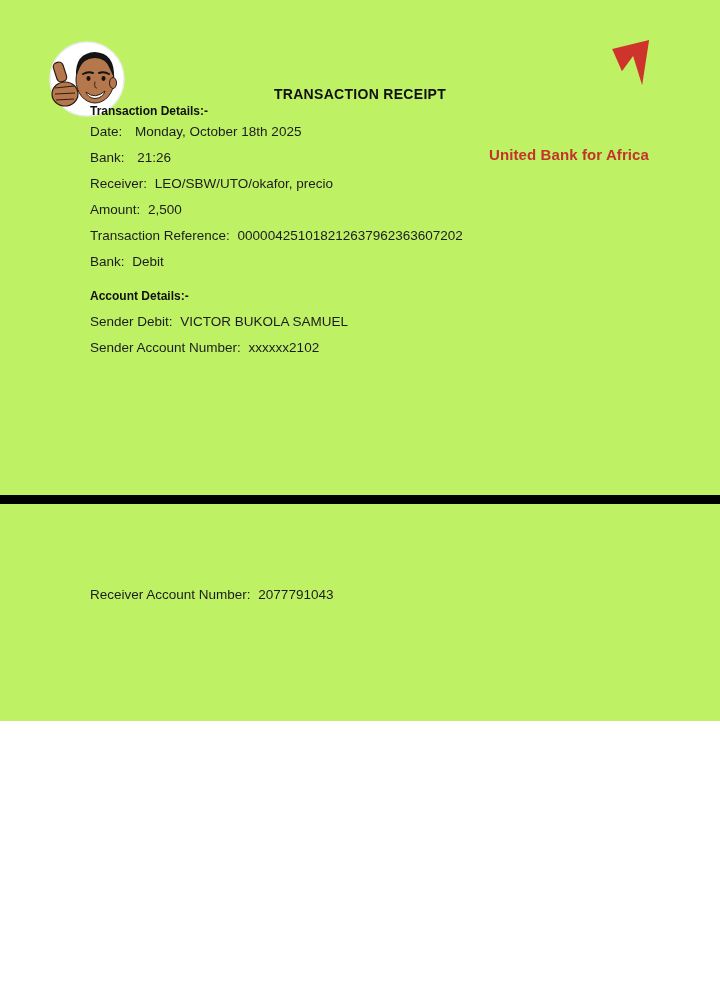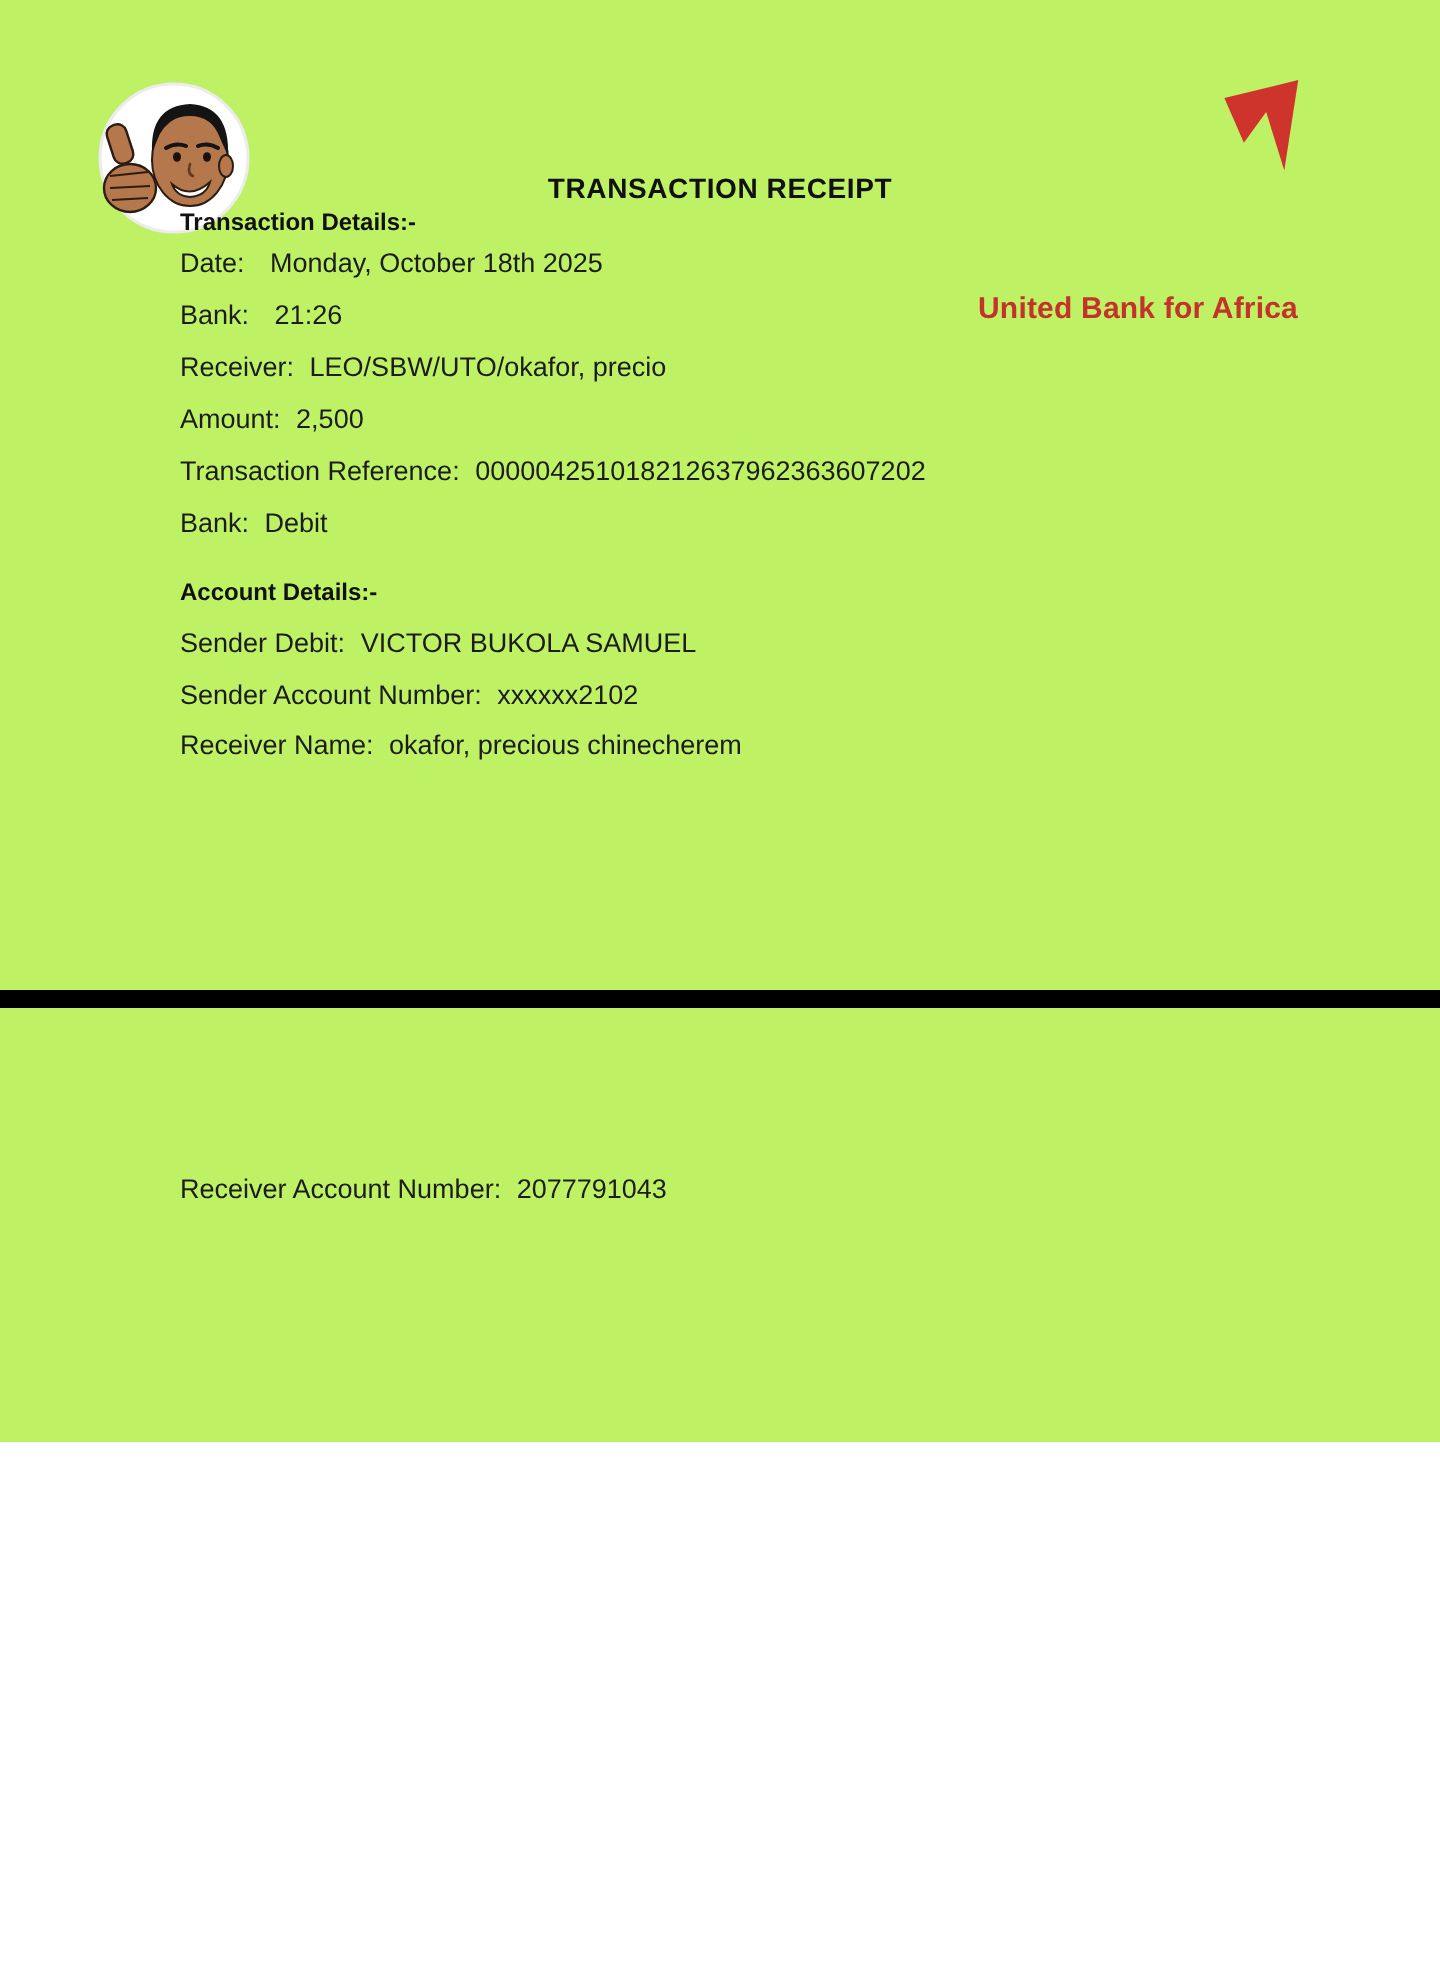--- a/index.html
+++ b/index.html
@@ -115,24 +115,20 @@
   <div class="line heading" style="top:288px">Account Details:-</div>
 
   <div class="line" style="top:314px">
     <span>Sender Debit:</span>
     <span class="val">VICTOR BUKOLA SAMUEL</span>
   </div>
   <div class="line" style="top:340px">
     <span>Sender Account Number:</span>
     <span class="val">xxxxxx2102</span>
   </div>
-  <div class="line" style="top:365px">
-    <span>Receiver Name:</span>
-    <span class="val">okafor, precious chinecherem</span>
-  </div>
 
   <div class="divider"></div>
 
   <div class="line" style="top:587px">
     <span>Receiver Account Number:</span>
     <span class="val">2077791043</span>
   </div>
 
 </div>
 

